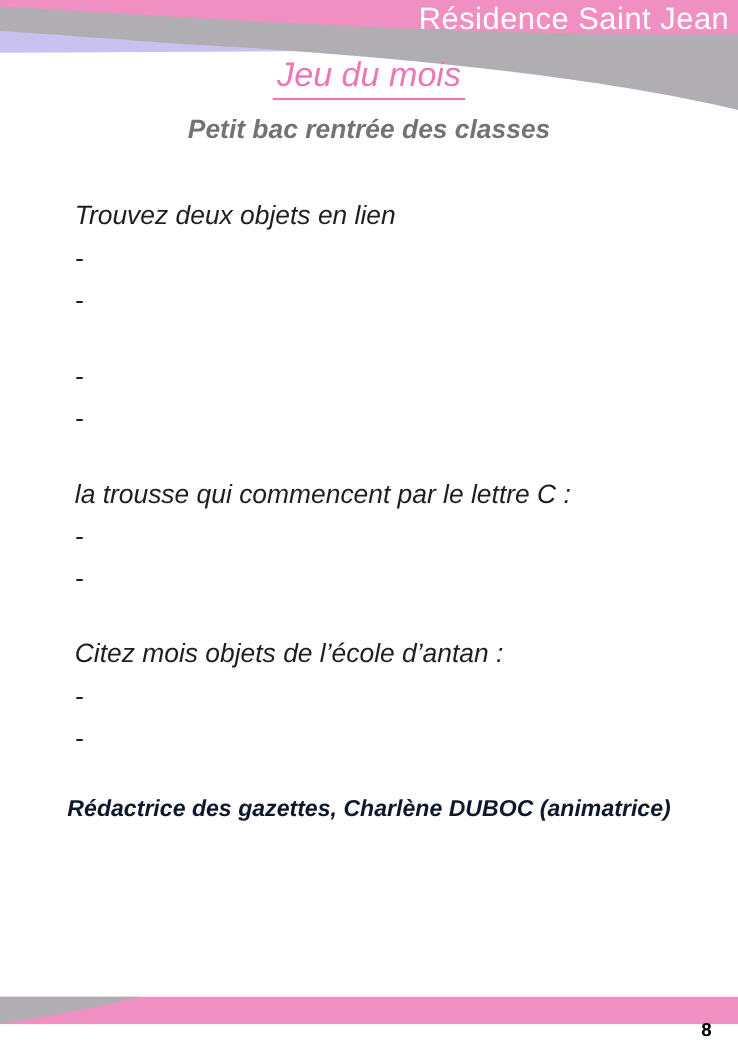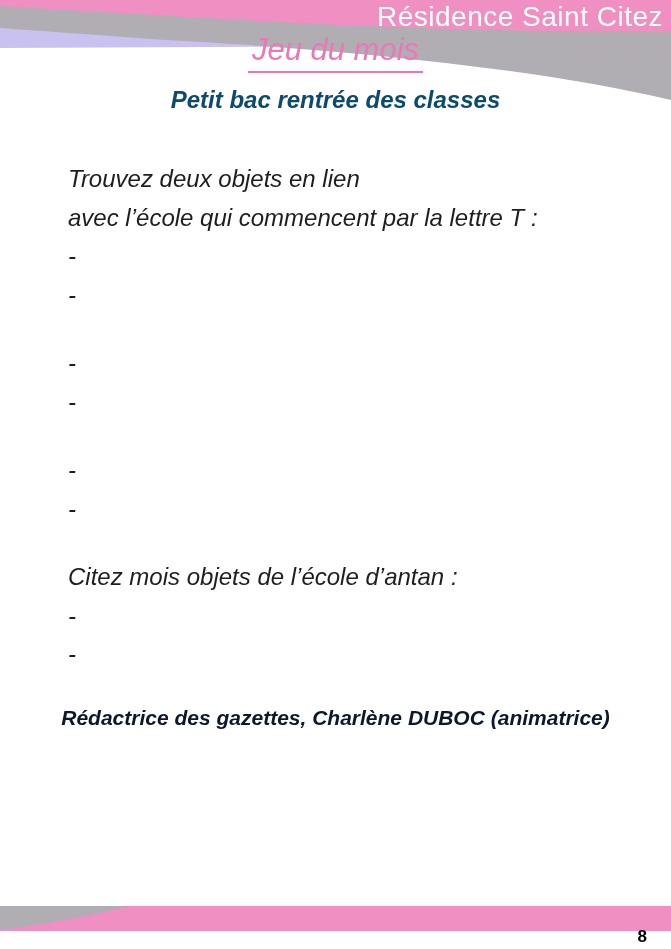--- a/index.html
+++ b/index.html
@@ -20,32 +20,32 @@
     color:var(--ink);
   }
   .header-graphic{position:absolute;top:0;left:0;z-index:0;display:block;}
   .brand{
     position:absolute;top:0;right:8px;z-index:2;
     font-size:28px;line-height:34px;
     color:#ffffff;letter-spacing:0.5px;
     font-weight:400;
   }
   .content{position:relative;z-index:1;}
-  .jeu-title-wrap{margin-top:32px;text-align:center;}
+  .jeu-title-wrap{margin-top:50px;text-align:center;}
   .jeu-title{
     display:inline-block;
     font-size:31px;font-style:italic;
     color:var(--pink-text);
     border-bottom:2.5px solid var(--pink-text);
     padding:0 4px 3px 4px;
   }
   .subtitle{
     margin-top:13px;text-align:center;
     font-size:24px;font-weight:bold;font-style:italic;
-    color:#0c4a6e;
+    color:#737373;
   }
   .questions{
     margin-top:46px;
     padding-left:68px;padding-right:36px;
     font-size:24px;font-style:italic;
     line-height:38.5px;
   }
   .question-block{margin-bottom:30px;}
   .qline,.blank{white-space:nowrap;}
   .credit{
@@ -63,45 +63,45 @@
 <body>
 
 <div class="page">
 
   <svg class="header-graphic" width="671" height="110" viewBox="0 0 671 110" aria-hidden="true">
     <rect x="0" y="0" width="671" height="33" fill="#f08fc2"></rect>
     <path d="M0,10 C150,26 280,38 400,44 L400,46 L0,48 Z" fill="#c9c2f1"></path>
     <path d="M0,6 C180,16 420,34 671,31 L671,100 C520,64 300,47 150,39 C100,35 40,31 0,28 Z" fill="#b0adb3"></path>
   </svg>
 
-  <div class="brand">Résidence Saint Citez</div>
+  <div class="brand">Résidence Saint Jean</div>
 
   <div class="content">
 
     <div class="jeu-title-wrap">
       <span class="jeu-title">Jeu du mois</span>
     </div>
 
     <div class="subtitle">Petit bac rentrée des classes</div>
 
     <div class="questions">
 
       <div class="question-block">
         <div class="qline">Trouvez deux objets en lien</div>
-        <div class="qline">avec l’école qui commencent par la lettre T :</div>
         <div class="blank">-</div>
         <div class="blank">-</div>
       </div>
 
       <div class="question-block">
         <div class="blank">-</div>
         <div class="blank">-</div>
       </div>
 
       <div class="question-block">
+        <div class="qline">la trousse qui commencent par le lettre C :</div>
         <div class="blank">-</div>
         <div class="blank">-</div>
       </div>
 
       <div class="question-block">
         <div class="qline">Citez mois objets de l’école d’antan :</div>
         <div class="blank">-</div>
         <div class="blank">-</div>
       </div>
 

